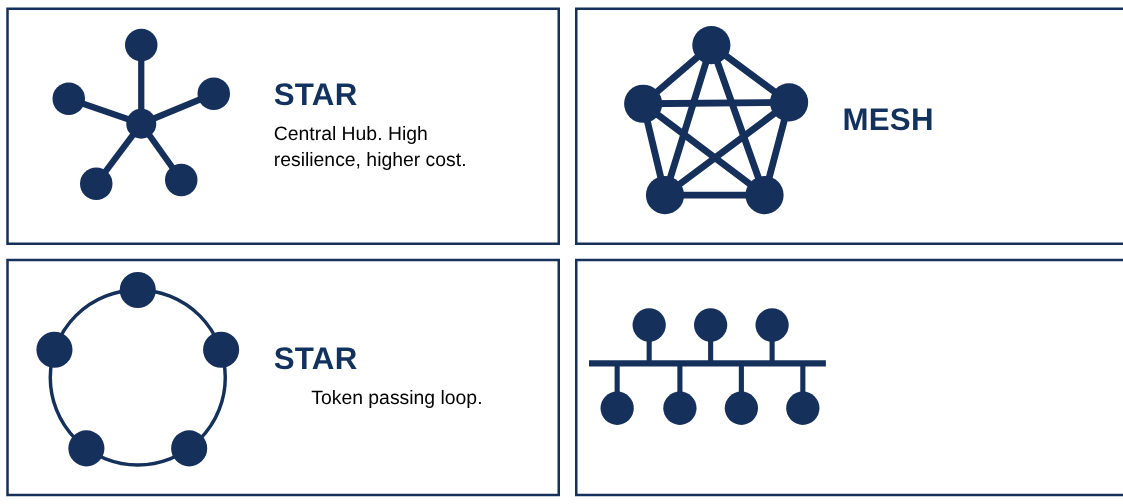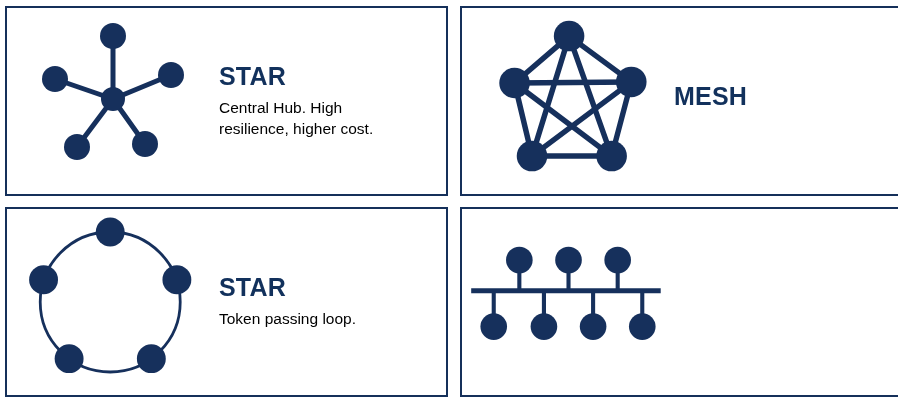--- a/index.html
+++ b/index.html
@@ -68,20 +68,21 @@
     color: #000000;
     line-height: 1.33;
     margin: 0;
     max-width: 175px;
   }
   .desc-bus, .desc-mesh {
     max-width: 185px;
   }
   .desc-ring {
     max-width: 210px;
+    margin-left: 30px;
   }
 </style>
 </head>
 <body>
 
 <div class="grid">
 
   <div class="card">
     <div class="card-figure">
       <svg width="200" height="180" viewBox="20 20 200 180">

